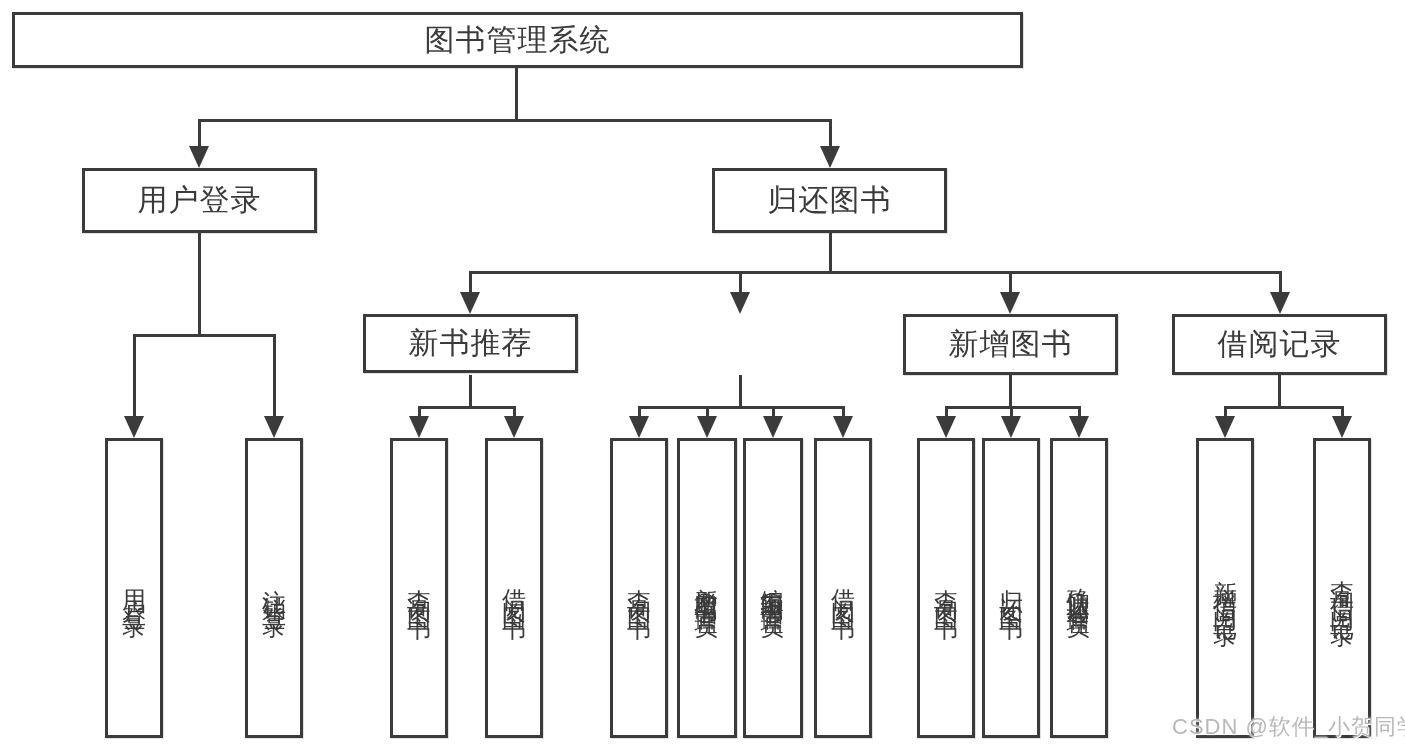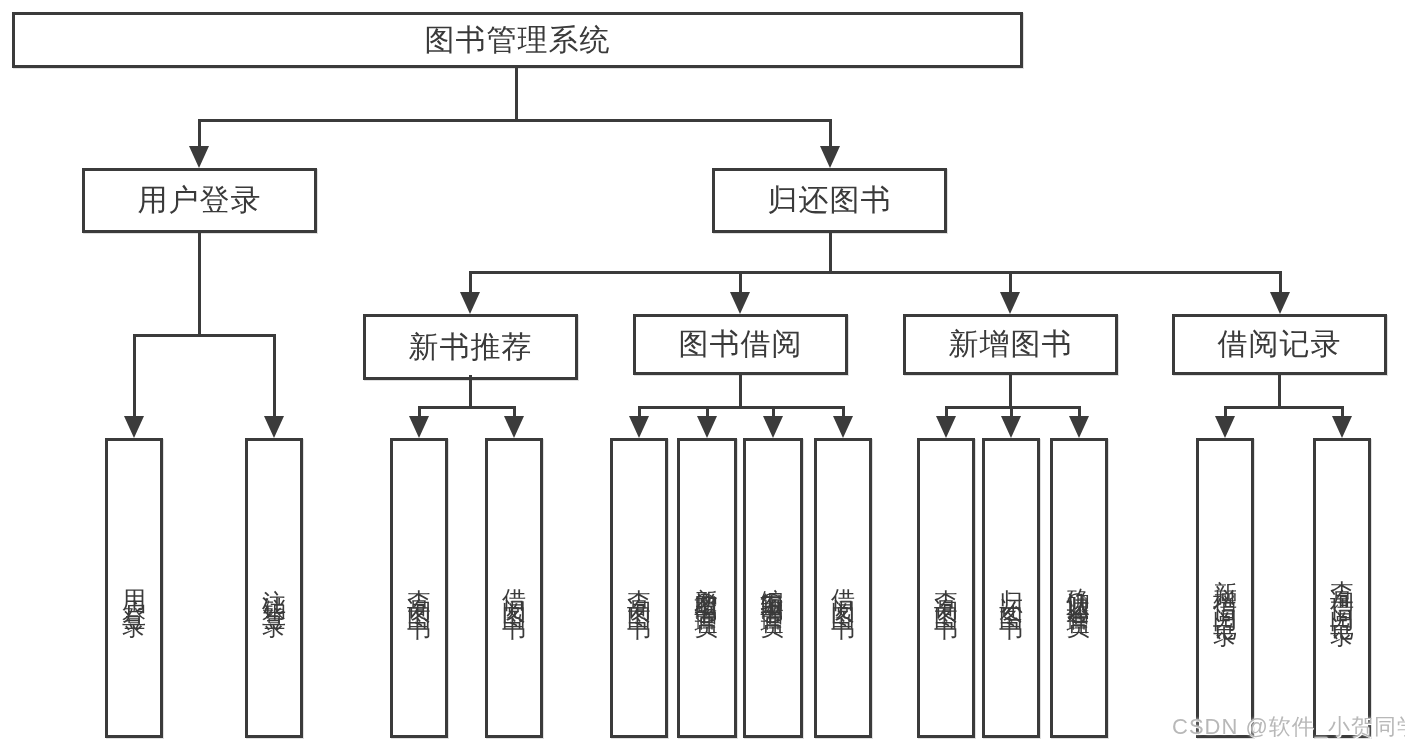--- a/index.html
+++ b/index.html
@@ -100,25 +100,22 @@
   <div class="hline" style="left:469px;top:271px;width:812px;"></div>
   <div class="vline" style="left:469px;top:271px;height:24px;"></div>
   <div class="arrow" style="left:460px;top:292px;"></div>
   <div class="vline" style="left:739px;top:271px;height:24px;"></div>
   <div class="arrow" style="left:730px;top:292px;"></div>
   <div class="vline" style="left:1009px;top:271px;height:24px;"></div>
   <div class="arrow" style="left:1000px;top:292px;"></div>
   <div class="vline" style="left:1279px;top:271px;height:24px;"></div>
   <div class="arrow" style="left:1270px;top:292px;"></div>
 
-  <div class="hbox" style="left:363px;top:314px;width:215px;height:66px;">
+  <div class="hbox" style="left:363px;top:314px;width:215px;height:59px;">
     <span>新书推荐</span>
-  </div>
-  <div class="hbox" style="left:633px;top:314px;width:215px;height:61px;">
-    <span>图书借阅</span>
   </div>
   <div class="hbox" style="left:903px;top:314px;width:215px;height:61px;">
     <span>新增图书</span>
   </div>
   <div class="hbox" style="left:1172px;top:314px;width:215px;height:61px;">
     <span>借阅记录</span>
   </div>
 
   <div class="vline" style="left:469px;top:375px;height:33px;"></div>
   <div class="hline" style="left:418px;top:406px;width:98px;"></div>

